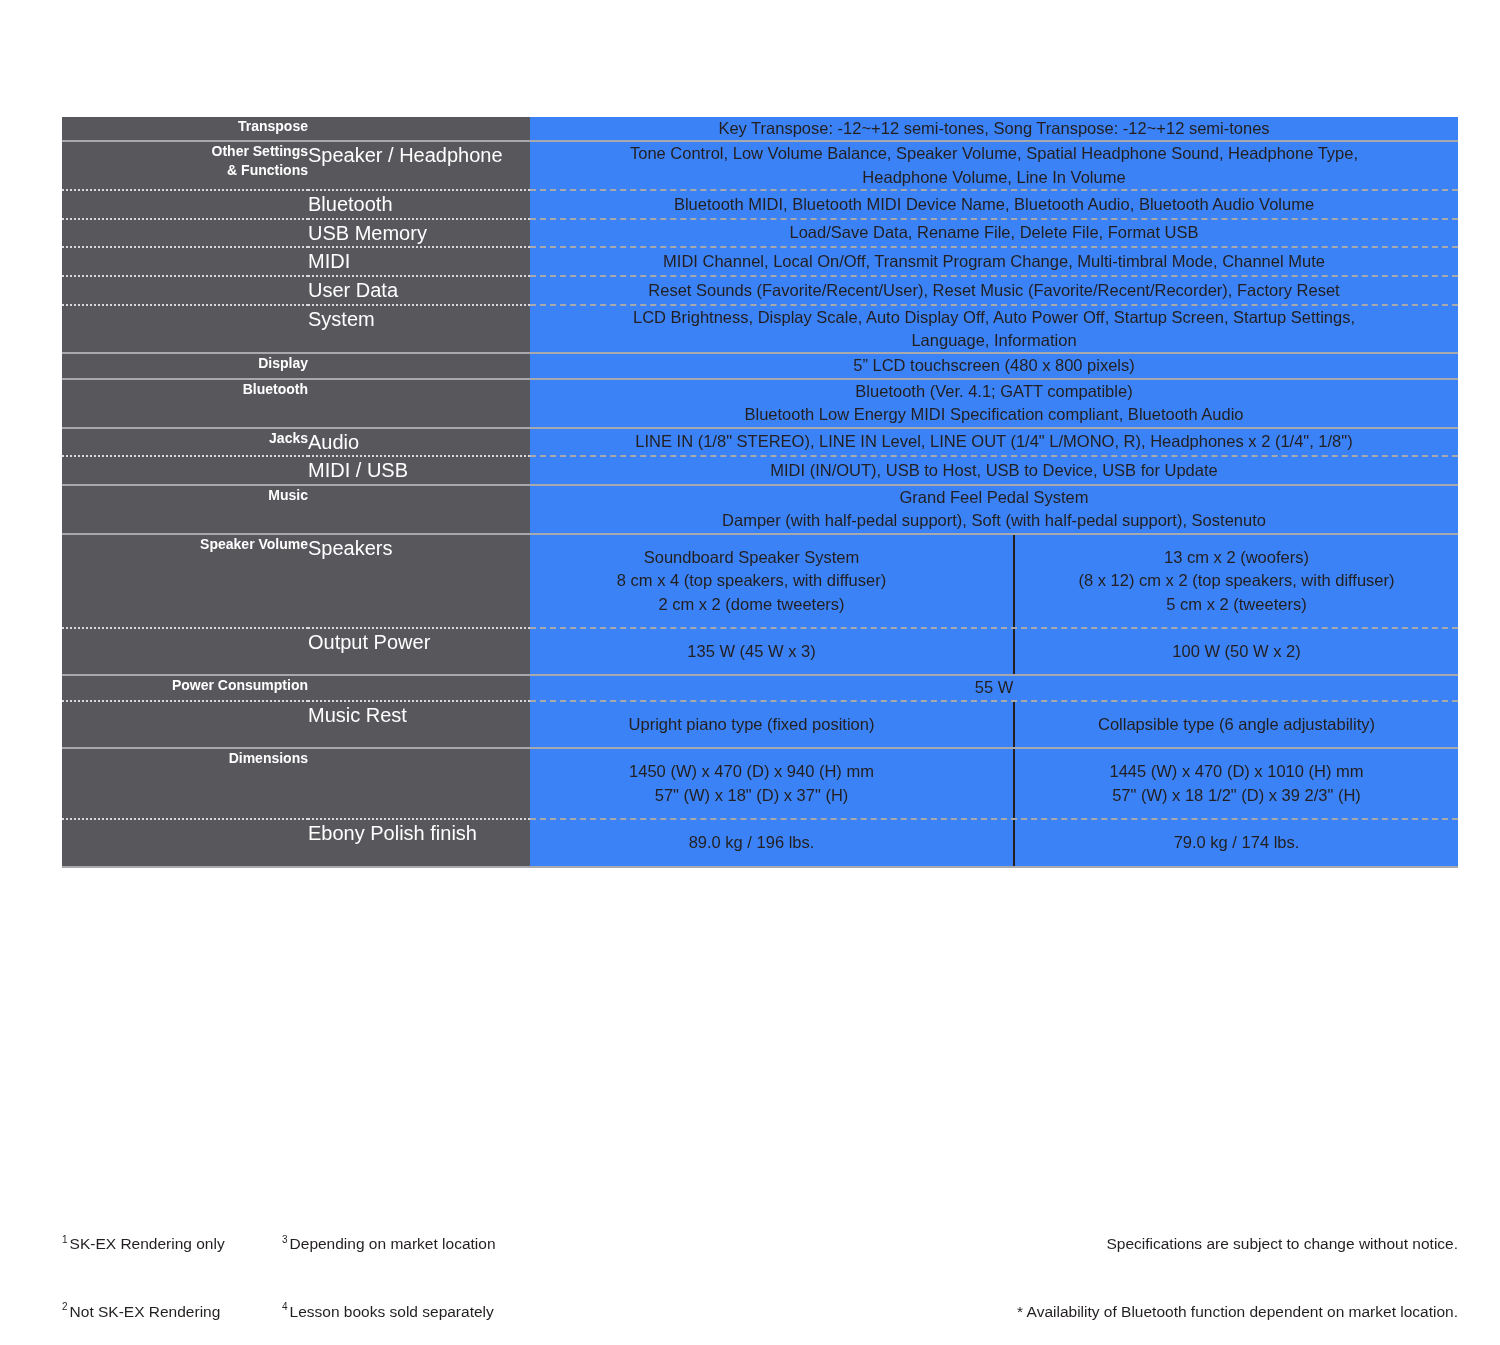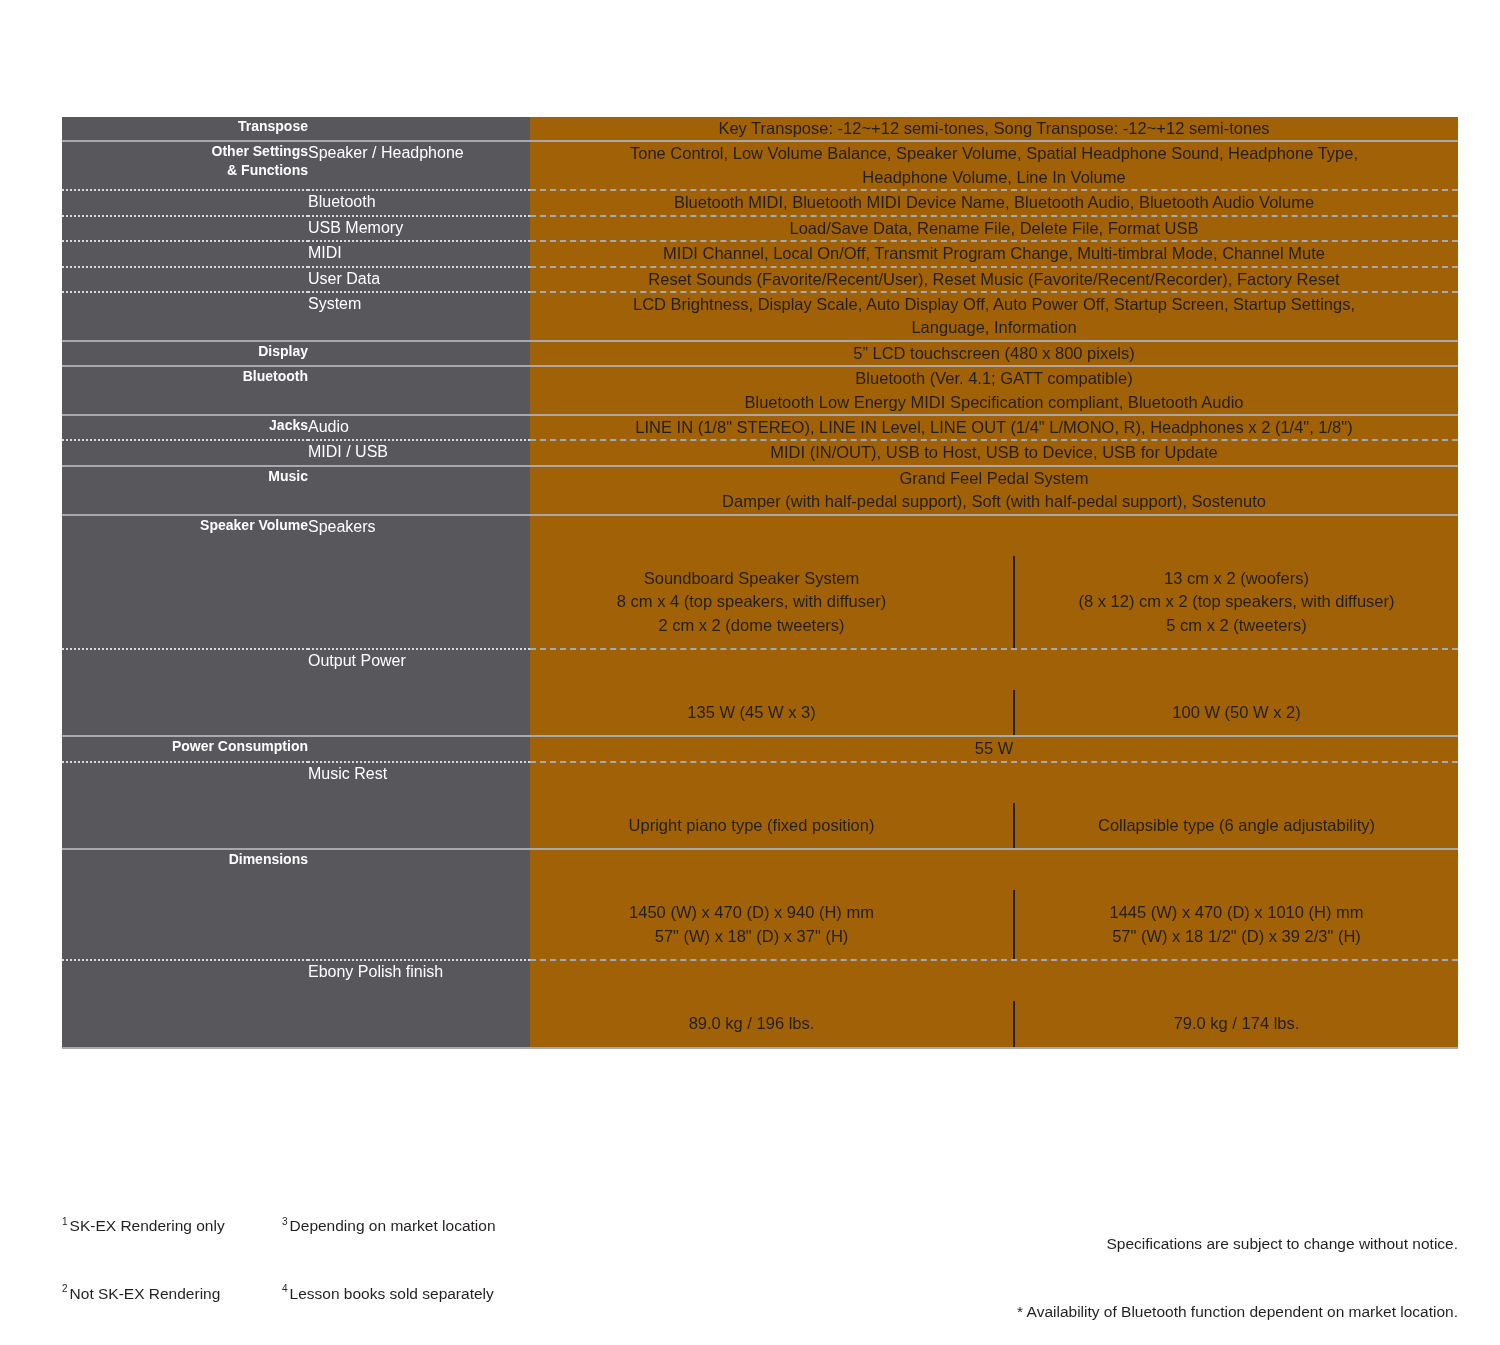--- a/index.html
+++ b/index.html
@@ -45,39 +45,38 @@
     font-size: 14px;
     text-align: right;
     padding: 11px 12px 11px 8px;
     line-height: 1.33;
     white-space: pre-line;
   }
   .lbl-sub {
     background: #58575c;
     color: #ffffff;
     font-weight: normal;
-    font-size: 16px;
+    font-size: 20px;
     text-align: left;
     padding: 11px 10px 11px 10px;
     line-height: 1.33;
   }
   .lbl-blank {
     background: #58575c;
   }
 
   
   .val {
-    background: #a16207;
+    background: #3b82f6;
     color: #231f20;
     font-size: 16.5px;
     text-align: center;
     padding: 11px 14px 11px 14px;
     line-height: 1.42;
     vertical-align: middle;
-    margin-top: 40px;
   }
   .val.mid { vertical-align: middle; }
 
   
   .sep-solid  > td { border-top: 2px solid #a7a9ac; }
   .sep-dotted > td { border-top: 2px dashed #a7a9ac; }
   .sep-dotted > td.lbl-main,
   .sep-dotted > td.lbl-sub,
   .sep-dotted > td.lbl-blank { border-top: 2px dotted #d9d8da; }
   .sep-none > td { border-top: 0; }
@@ -100,21 +99,21 @@
   .footnotes {
     position: absolute;
     left: 62px;
     top: 1200px;
     width: 1396px;
     font-size: 15.5px;
     line-height: 1.0;
   }
   .fn-row {
     display: flex;
-    align-items: center;
+    align-items: flex-end;
     margin-bottom: 16px;
     gap: 8px;
   }
   .fn-left {
     display: flex;
     flex: 0 0 auto;
   }
   .fn-item {
     white-space: nowrap;
   }

